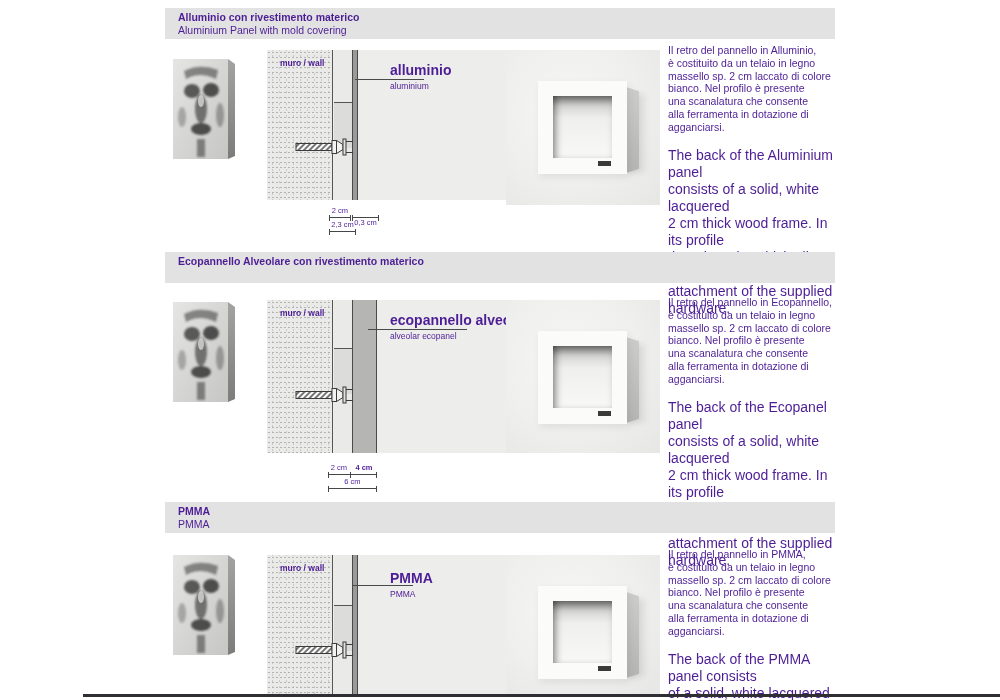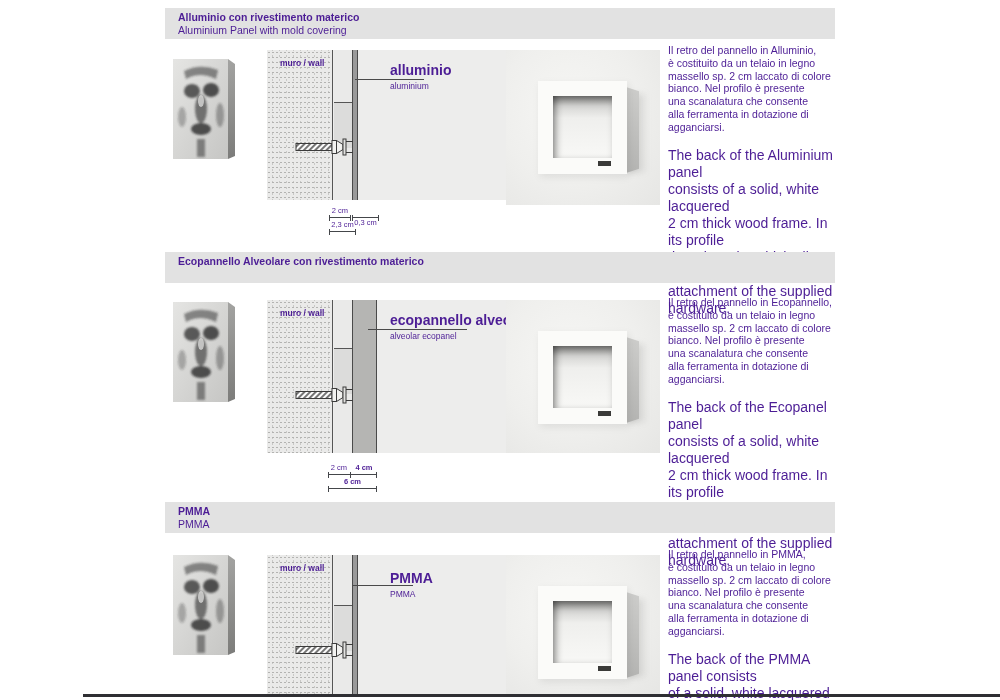--- a/index.html
+++ b/index.html
@@ -51,21 +51,21 @@
   .dim{position:absolute;font-size:7.5px;text-align:center;white-space:nowrap;}
   .rule{position:absolute;height:1px;background:#44464a;}
   .rule::before,.rule::after{content:"";position:absolute;top:-2.5px;width:1px;height:6px;background:#44464a;}
   .rule::before{left:0;} .rule::after{right:0;}
   .tick{position:absolute;top:-2.5px;width:1px;height:6px;background:#44464a;}
   #d1a{left:329px;top:198px;width:22px;} #d1b{left:352px;top:198px;width:27px;margin-top:12px;}
   #r1a{left:329px;top:209px;width:22px;} #r1b{left:352px;top:209px;width:27px;}
   #d1t{left:329px;top:212px;width:27px;} #r1t{left:329px;top:223px;width:27px;}
   #d2a{left:328px;top:211px;width:22px;} #d2b{left:351px;top:211px;width:26px;font-weight:bold;}
   #r2a{left:328px;top:222px;width:49px;}
-  #d2t{left:328px;top:225px;width:49px;font-weight:bold;} #r2t{left:328px;top:236px;width:49px;}
+  #d2t{left:328px;top:225px;width:49px;} #r2t{left:328px;top:236px;width:49px;}
 
   
   .photo{position:absolute;left:506px;width:154px;
          background:radial-gradient(ellipse at 42% 38%, #f6f6f4 0%, #efefed 55%, #e6e6e4 100%);}
   #sec1 .photo{top:42px;height:155px;}
   #sec2 .photo{top:48px;height:153px;}
   #sec3 .photo{top:53px;height:140px;}
   .frame-dropshadow{position:absolute;left:122px;top:44px;width:18px;height:78px;
          background:linear-gradient(90deg,rgba(90,90,88,.35),rgba(120,120,118,.05));
          filter:blur(3px);}

